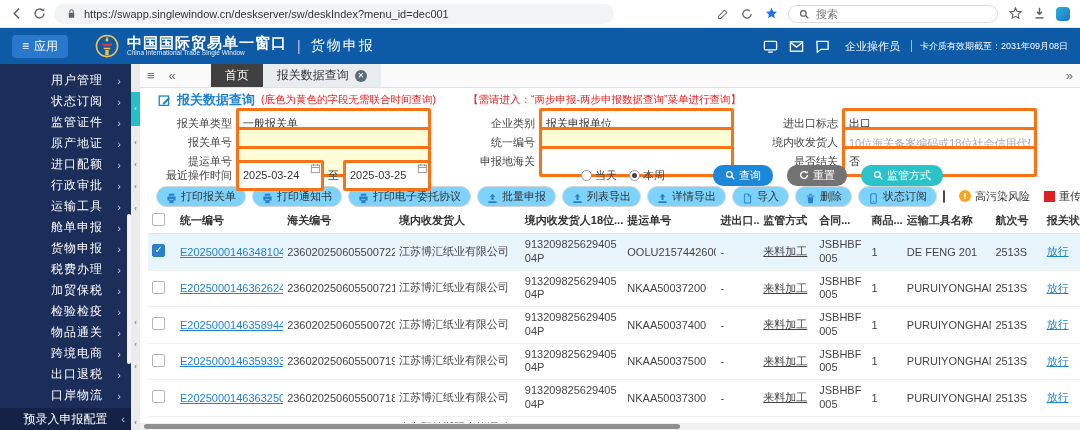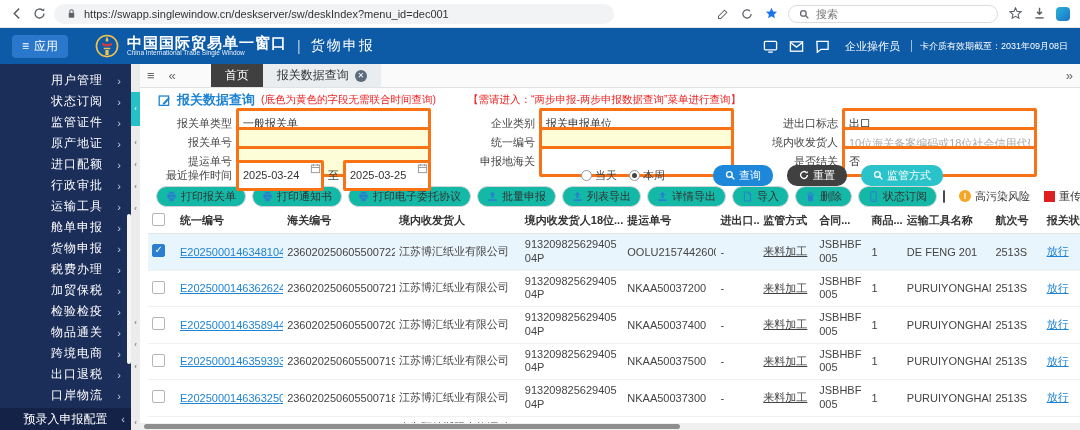--- a/index.html
+++ b/index.html
@@ -76,26 +76,26 @@
   .date-wrap .f-input { width:100%; padding-right:16px; }
   .cal-ic { position:absolute; right:3px; top:3px; width:11px; height:11px; color:#999; pointer-events:none; }
   .joiner { margin:0 4px; font-size:11px; color:#444; }
   .radios { display:flex; align-items:center; gap:12px; margin-left:150px; font-size:11px; color:#444; }
   .radio { width:11px; height:11px; border:1px solid #999; border-radius:50%; display:inline-block; vertical-align:-2px; margin-right:3px; position:relative; background:#fff; }
   .radio.on::after { content:""; position:absolute; left:2px; top:2px; width:5px; height:5px; border-radius:50%; background:#444; }
   .q-buttons { display:flex; align-items:center; gap:14px; margin-left:48px; }
   .btn { border:0; border-radius:10px; color:#fff; font-size:11px; padding:3px 12px; display:flex; align-items:center; gap:4px; cursor:pointer; font-family:Liberation Sans, sans-serif; white-space:nowrap; }
   .btn .ic { width:10px; height:10px; }
   .btn-blue { background:#1d87d9; }
-  .btn-orange { background:#404040; }
+  .btn-orange { background:#737373; }
   .btn-teal { background:#29c3c9; }
 
   
   .toolbar { display:flex; align-items:center; gap:6px; padding:3px 10px 3px 16px; height:24px; }
-  .tb-btn { display:flex; align-items:center; gap:4px; border:1px solid #d5d5d5; background:#14b8a6; border-radius:11px; padding:2px 9px; font-size:11px; color:#333; cursor:pointer; font-family:inherit; white-space:nowrap; }
+  .tb-btn { display:flex; align-items:flex-end; gap:4px; border:1px solid #d5d5d5; background:#7dd3fc; border-radius:11px; padding:2px 9px; font-size:11px; color:#333; cursor:pointer; font-family:inherit; white-space:nowrap; }
   .tb-btn .ic { width:11px; height:11px; color:#2a7fd0; display:inline-flex; }
   .ic svg { display:block; width:100%; height:100%; }
   .cb { width:13px; height:13px; border:1px solid #b5b5b5; border-radius:2px; display:inline-block; background:#fff; position:relative; cursor:pointer; }
   .cb.checked { background:#2a7fd0; border-color:#2a7fd0; }
   .cb.dark.checked { background:#4a4a4a; border-color:#4a4a4a; }
   .cb.checked::after { content:"✓"; position:absolute; color:#fff; font-size:10px; left:1.5px; top:-1px; }
   .legend { display:flex; align-items:center; gap:4px; font-size:11px; color:#333; margin-left:8px; white-space:nowrap; }
   .warn-dot { width:12px; height:12px; border-radius:50%; background:#f5a623; color:#fff; font-size:9px; font-weight:bold; text-align:center; line-height:12px; }
   .red-sq { width:11px; height:11px; background:#e02020; }
 

